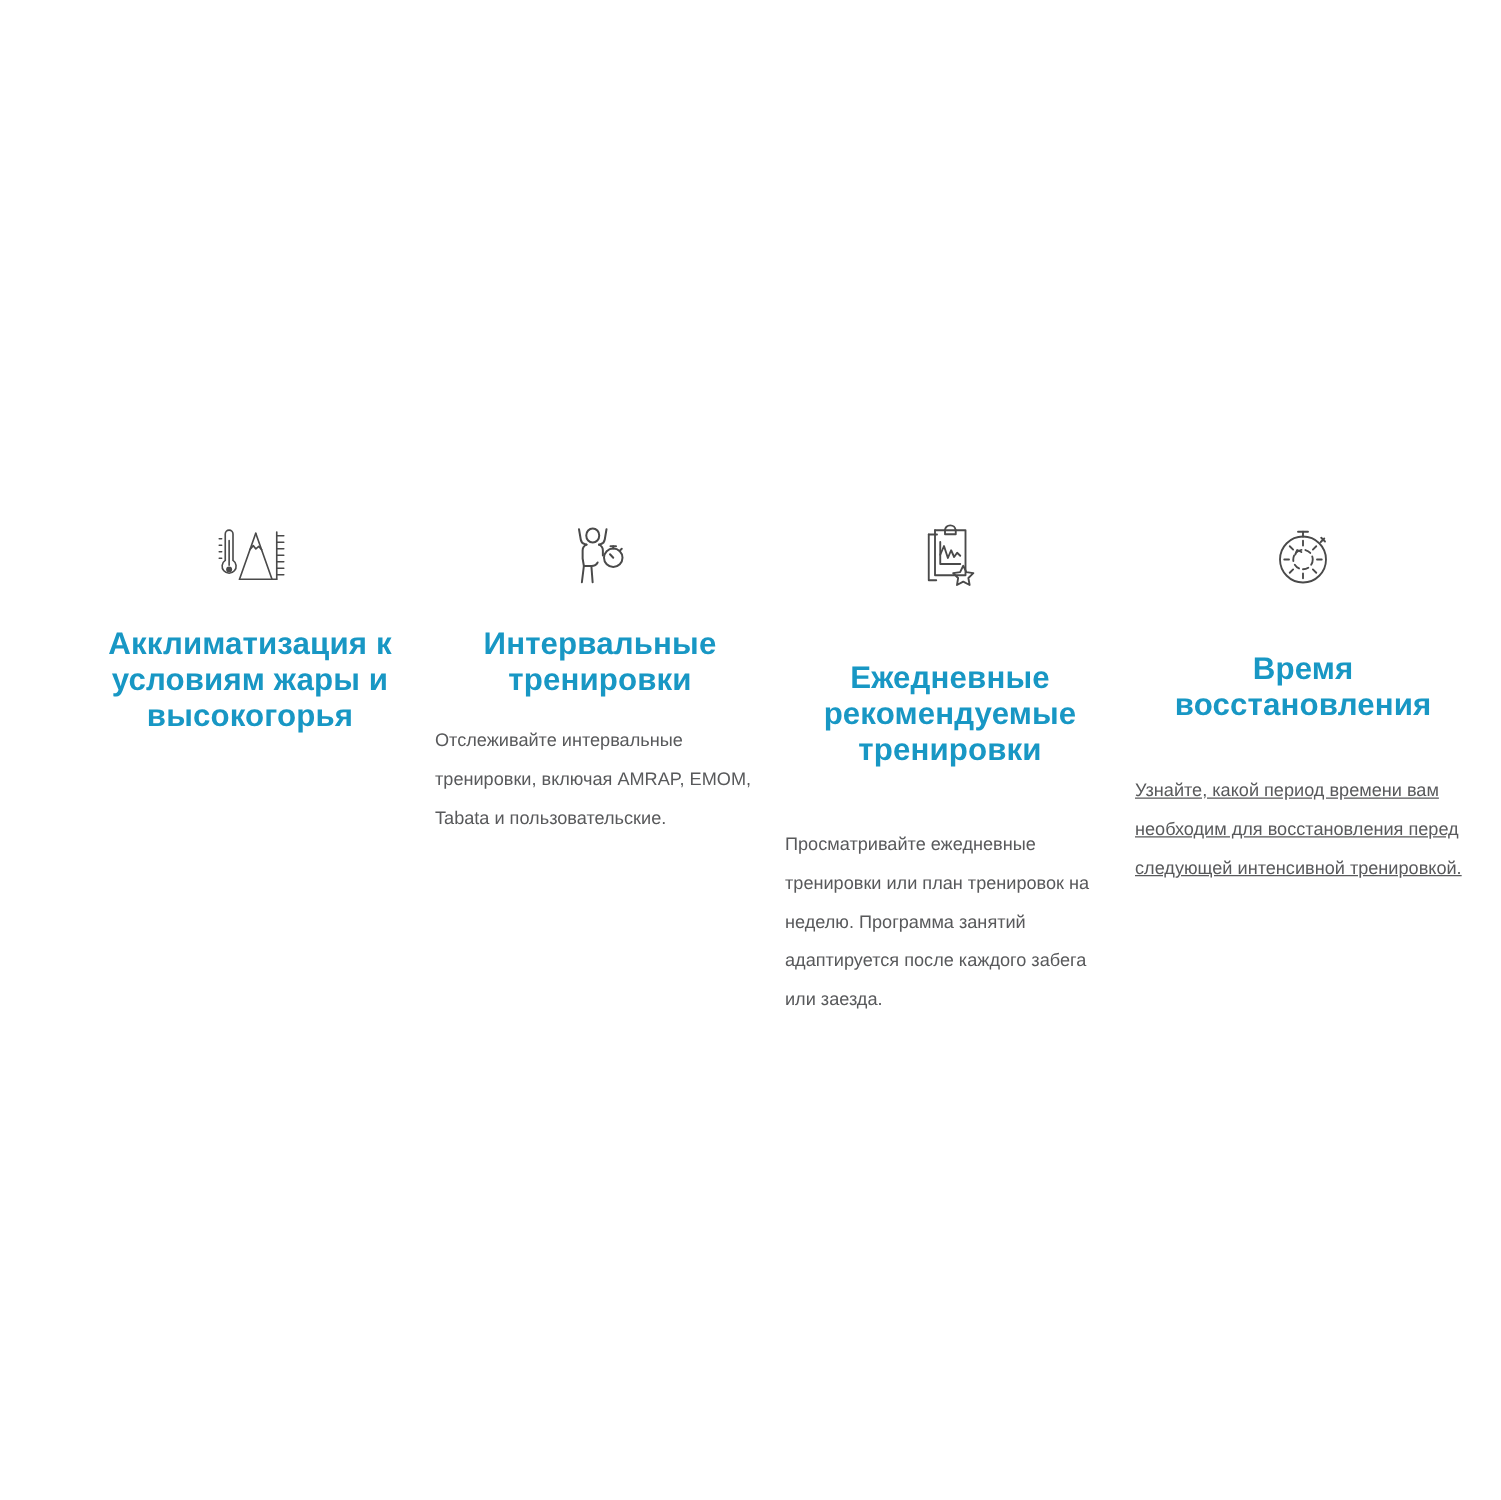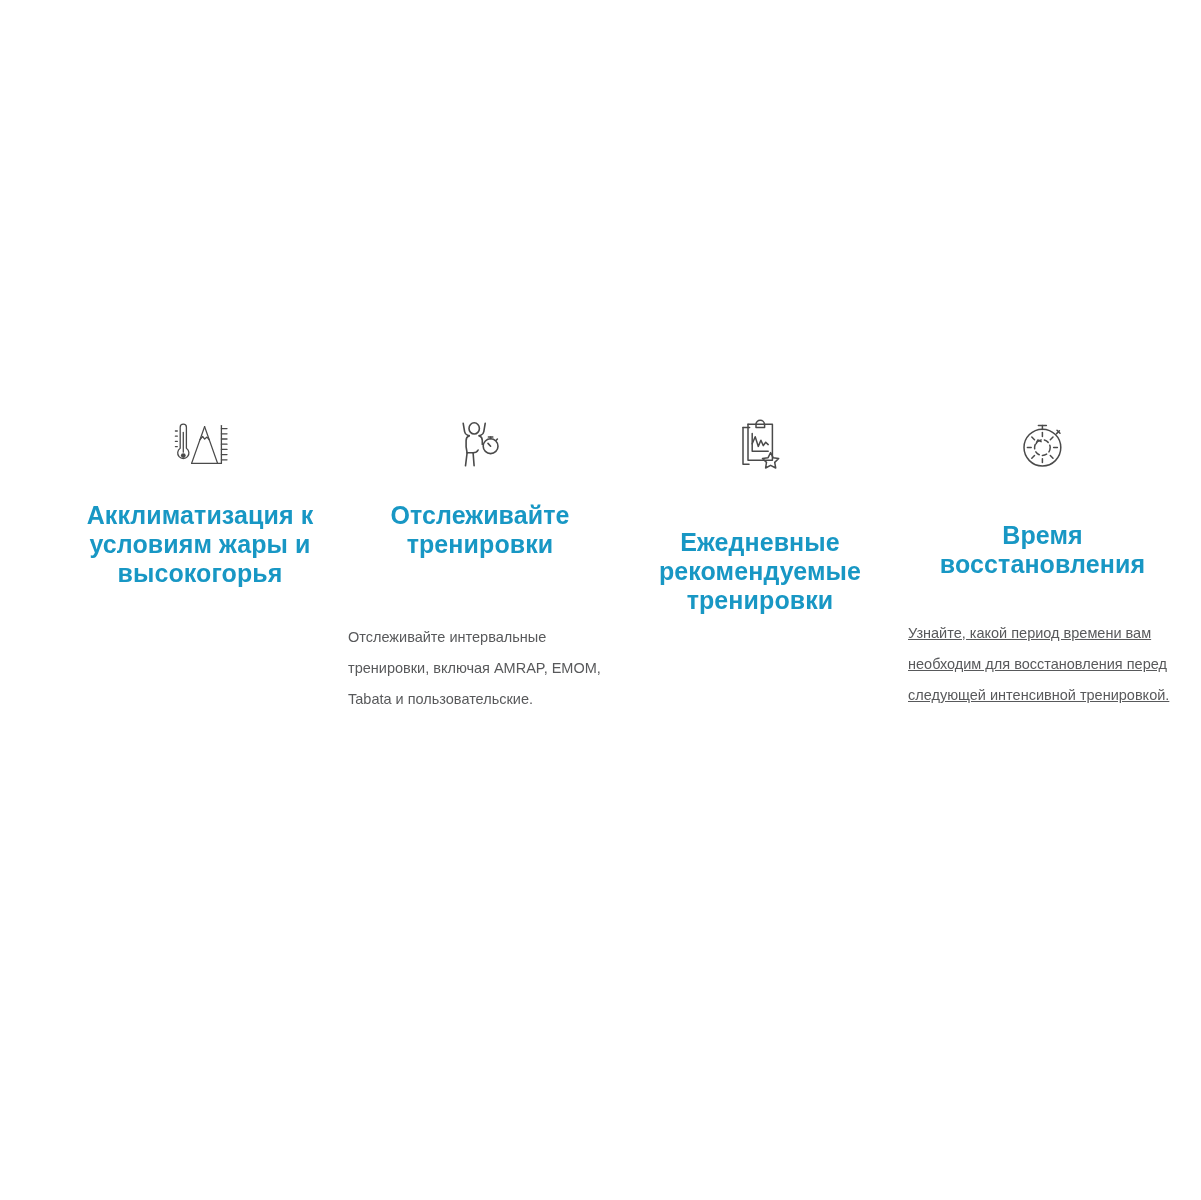--- a/index.html
+++ b/index.html
@@ -79,21 +79,21 @@
     width: 100%;
     box-sizing: border-box;
   }
 
   .col-1 .feature-title { margin-bottom: 19px; }
   .col-2 .feature-title { margin-bottom: 19px; }
   .col-3 .feature-title { margin-bottom: 19px; }
   .col-4 .feature-title { margin-bottom: 19px; }
 
   .col-1 .feature-desc { padding: 0 4px 0 8px; }
-  .col-2 .feature-desc { padding: 0 4px 0 8px; margin-top: 44px; }
+  .col-2 .feature-desc { padding: 0 4px 0 8px; }
   .col-3 .feature-desc { padding: 0 4px 0 8px; }
   .col-4 .feature-desc { padding: 0 4px 0 8px; text-decoration: underline; }
 
   
   .col-1 { margin-top: 0px; }
   .col-2 { margin-top: 0px; }
   .col-3 { margin-top: 0px; }
   .col-4 { margin-top: 0px; gap: 20px; }
 </style>
 </head>
@@ -152,21 +152,21 @@
             <path d="M19.1 32.8c2.4 0 4.2-1.1 5.0-2.8"></path>
 
             <circle cx="36.6" cy="26.2" r="7.4"></circle>
             <line x1="36.6" y1="17.0" x2="36.6" y2="18.8"></line>
             <line x1="34.4" y1="17.0" x2="38.8" y2="17.0"></line>
             <line x1="42.2" y1="20.2" x2="43.4" y2="19.0"></line>
             <path d="M36.6 26.2l-2.6-2.8"></path>
           </g>
         </svg>
       </div>
-      <h3 class="feature-title">Отслеживайте тренировки</h3>
+      <h3 class="feature-title">Интервальные тренировки</h3>
       <p class="feature-desc">Отслеживайте интервальные тренировки, включая AMRAP, EMOM, Tabata и пользовательские.</p>
     </div>
 
     <div class="feature-col col-3">
       <div class="feature-icon">
         <svg width="52" height="54" viewBox="0 0 52 54" fill="none" xmlns="http://www.w3.org/2000/svg">
           <g stroke="#4a4a4a" stroke-width="1.5" stroke-linecap="round" stroke-linejoin="round" fill="none">
 
             <path d="M9.0 8.6h6.6"></path>
             <path d="M9.0 8.6v36.6h6.0"></path>
@@ -179,20 +179,21 @@
 
             <path d="M18.2 14.6v17.6h16.0"></path>
 
             <path d="M18.2 24.8l3.0-7.0 3.1 9.6 2.6-6.2 2.4 5.4 2.4-3.4 2.5 2.4"></path>
 
             <path d="M36.6 33.6l2.5 5.1 5.6 0.8-4.0 3.9 1.0 5.6-5.1-2.7-5.0 2.7 0.9-5.6-4.0-3.9 5.6-0.8z"></path>
           </g>
         </svg>
       </div>
       <h3 class="feature-title">Ежедневные рекомендуемые тренировки</h3>
+      <p class="feature-desc">Просматривайте ежедневные тренировки или план тренировок на неделю. Программа занятий адаптируется после каждого забега или заезда.</p>
     </div>
 
     <div class="feature-col col-4">
       <div class="feature-icon">
         <svg width="54" height="54" viewBox="0 0 54 54" fill="none" xmlns="http://www.w3.org/2000/svg">
           <g stroke="#4a4a4a" stroke-width="1.5" stroke-linecap="round" stroke-linejoin="round" fill="none">
 
             <circle cx="26.4" cy="28.6" r="18.4"></circle>
 
             <line x1="26.4" y1="6.4" x2="26.4" y2="10.4"></line>

